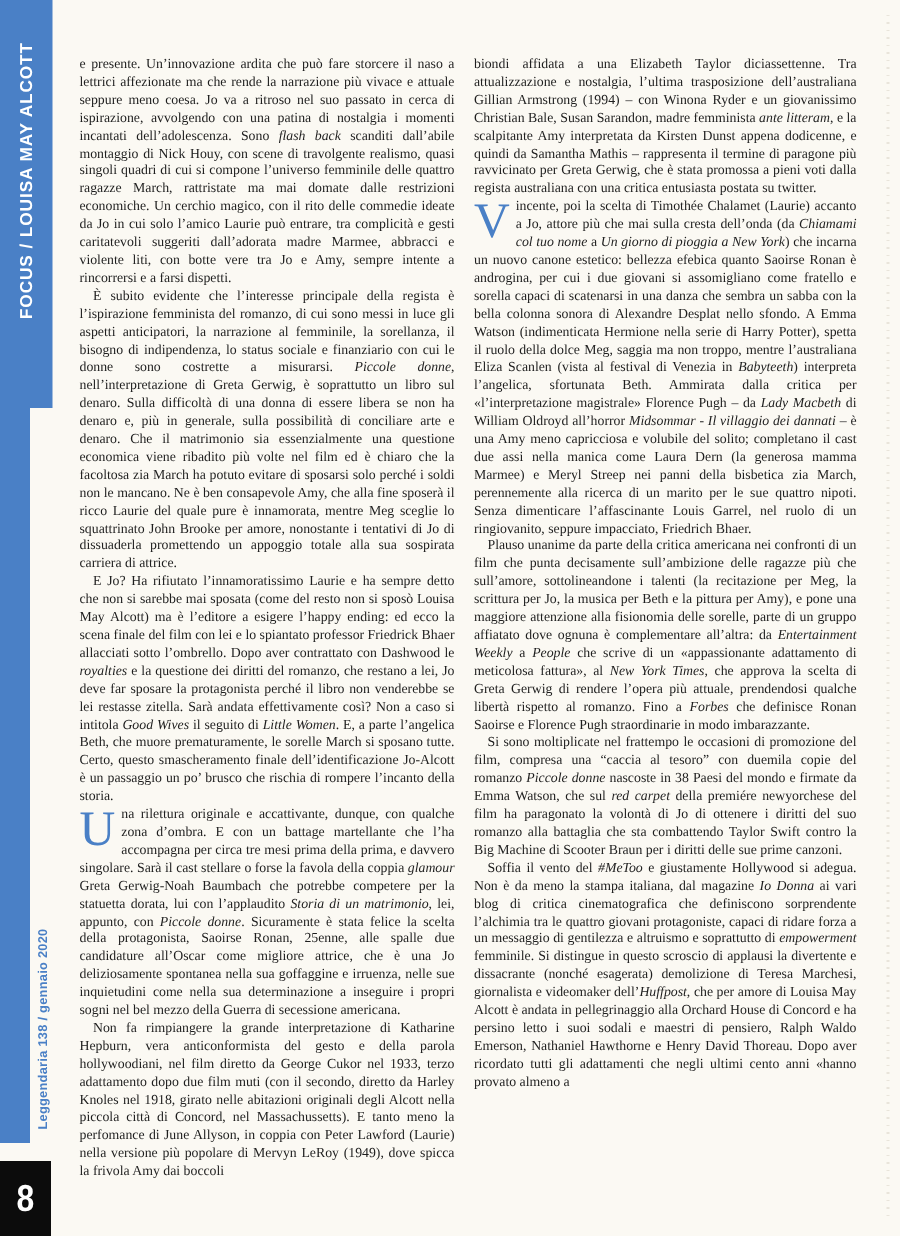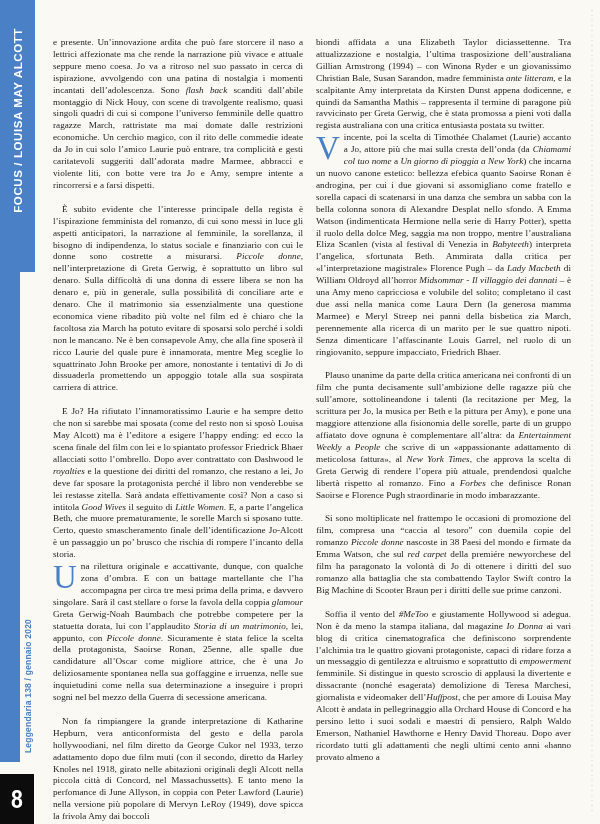--- a/index.html
+++ b/index.html
@@ -39,21 +39,21 @@
   }
   
   .col {
     position:absolute; top:37px;
     font-size:9.2px; line-height:11.9px; color:#1e1e1e;
     text-align:justify; hyphens:auto; -webkit-hyphens:auto;
   }
   .col-left  { left:53px;  width:250px; }
   .col-right { left:316px; width:255px; }
   .col p { margin:0; }
-  .col p.indent { text-indent:9px;margin-top:12px; }
+  .col p.indent { text-indent:9px; }
   .col em { font-style:italic; }
   .dropcap {
     float:left; color:var(--accent);
     font-size:33px; line-height:28px;
     padding:2px 4px 0 0; font-family:"Liberation Serif", serif;
   }
   
   .edge-dots {
     position:absolute; right:7px; top:10px; bottom:10px; width:2px;
     background-image:repeating-linear-gradient(

